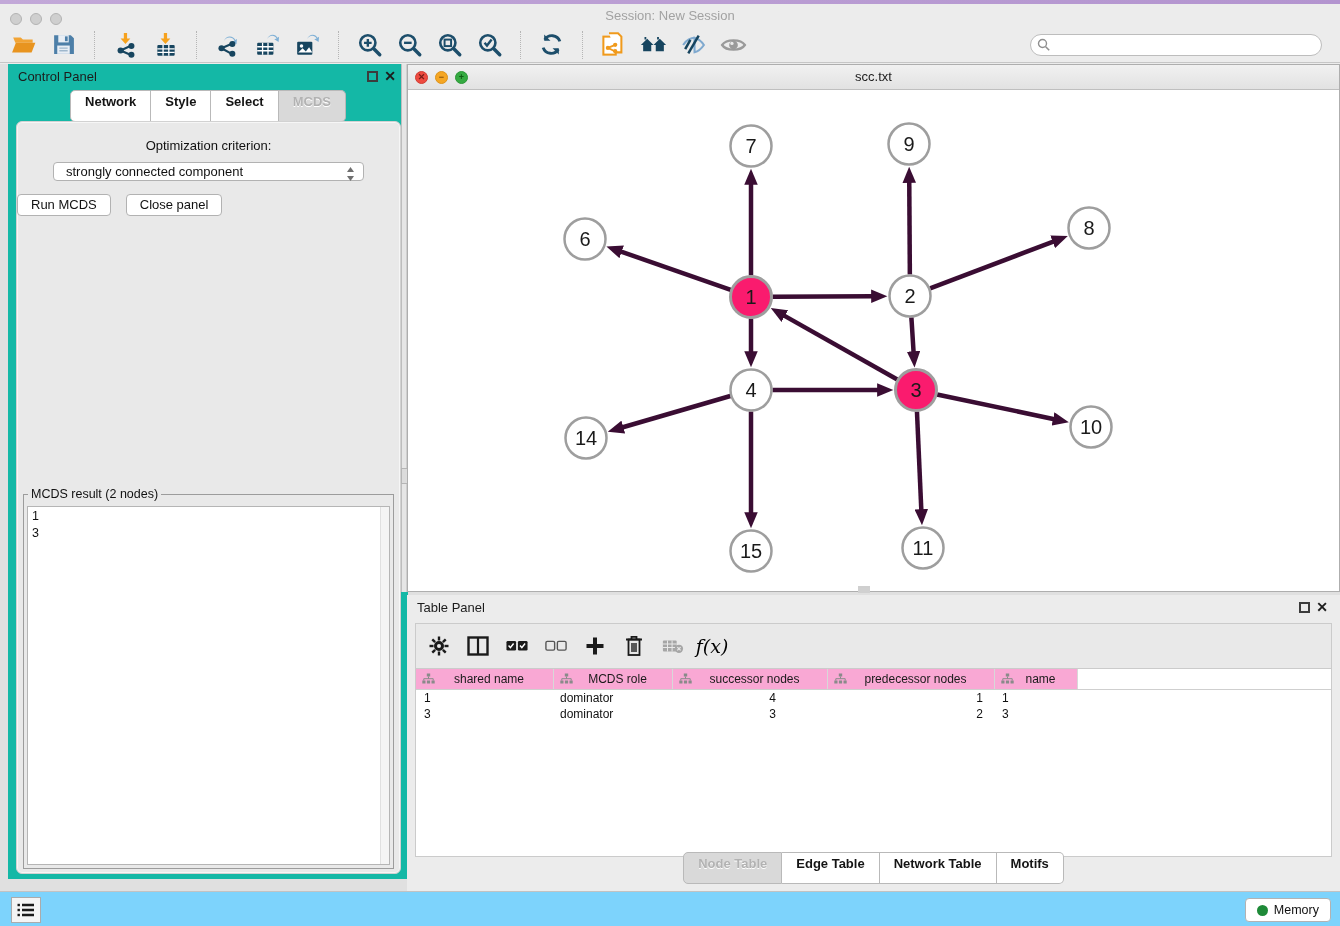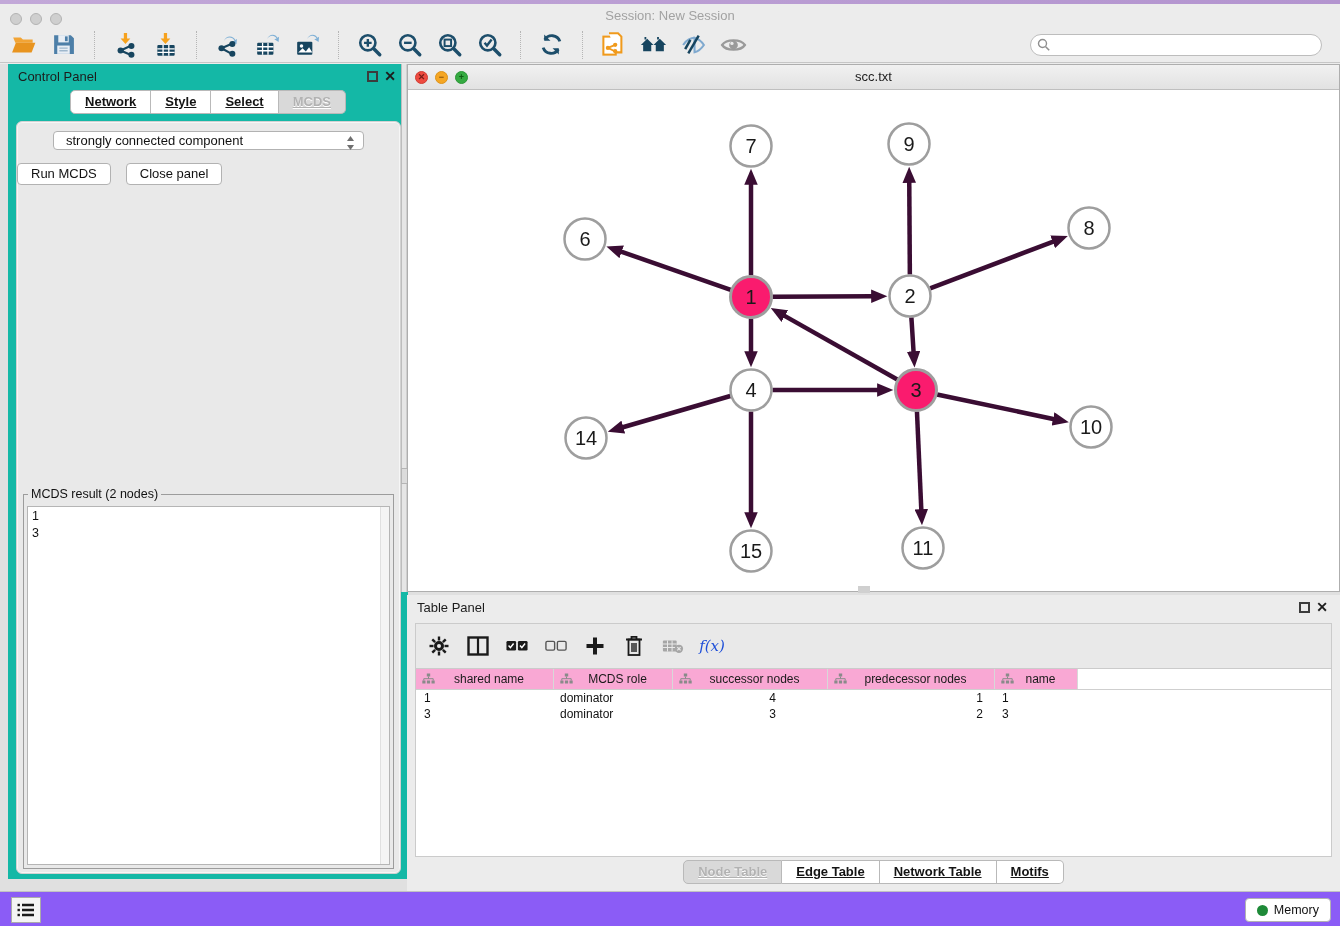--- a/index.html
+++ b/index.html
@@ -29,21 +29,21 @@
   
   .control-panel { position:absolute; left:8px; top:64px; width:400px; height:815px; background:#14b8a6; }
   .panel-header { height:26px; position:relative; }
   .panel-header .ph-title { position:absolute; left:10px; top:5px; font-size:13px; color:#1c1c1c; }
   .ph-float { position:absolute; top:7px; width:11px; height:11px; border:2px solid #3c3c3c; }
   .ph-close { position:absolute; top:4px; font-size:14px; font-weight:bold; color:#1c1c1c; line-height:16px; }
   .control-panel .ph-float { right:30px; } .control-panel .ph-close { right:12px; }
 
   .seg-row { display:flex; justify-content:center; }
   .seg-btn { border:1px solid #b9b9b9; border-left:none; background:#fff; color:#141414;
-    font-size:13px; font-weight:bold; padding:3px 14px 4px; cursor:default;text-decoration:underline; }
+    font-size:13px; font-weight:bold; padding:3px 14px 12px; cursor:default; }
   .seg-btn:first-child { border-left:1px solid #b9b9b9; border-radius:5px 0 0 5px; }
   .seg-btn:last-child { border-radius:0 5px 5px 0; }
   .seg-selected { background:#d9d9d9; color:#b2b2b2; text-shadow:0 1px 0 #fff; }
 
   .cp-content { position:absolute; left:8px; right:7px; top:57px; bottom:5px;
     background:#e9e9e9; border:1px solid #d2d2d2; border-radius:6px; box-shadow:0 0 0 1px #f6f6f6 inset; }
   .opt-label { margin-top:16px; text-align:center; font-size:13px; color:#111; }
   .dropdown { position:relative; margin:9px 36px 0; height:19px; background:#fff; border:1px solid #b2b2b2;
     border-radius:4px; font-size:13px; color:#111; display:flex; align-items:center; padding-left:12px; }
   .dd-stepper { position:absolute; right:7px; top:3px; }
@@ -81,36 +81,36 @@
 
   .h-splitter-handle { position:absolute; left:858px; top:588px; width:12px; height:5px; background:#d0d0d0; }
 
   
   .table-panel { position:absolute; left:407px; top:595px; width:933px; height:296px; background:#ececec; }
   .table-panel .ph-float { right:30px; } .table-panel .ph-close { right:12px; }
   .tp-box { position:absolute; left:8px; right:8px; top:28px; bottom:34px; background:#e9e9e9;
     border:1px solid #cbcbcb; }
   .tp-toolbar { height:44px; display:flex; align-items:center; padding-left:12px; gap:17px; }
   .tp-icon { width:22px; height:22px; display:flex; align-items:center; justify-content:center; }
-  .fx-label { font-family:"DejaVu Serif","Liberation Serif",serif; font-style:italic; font-size:15px; color:#1d4ed8; }
+  .fx-label { font-family:"DejaVu Serif","Liberation Serif",serif; font-style:italic; font-size:19px; color:#000000; }
   .tp-table { position:absolute; left:0; right:0; top:44px; bottom:0; background:#fff; border-top:1px solid #cbcbcb; overflow:hidden; }
   .thead { display:flex; height:21px; border-bottom:1px solid #cfcfcf; background:#fff; }
   .th { background:#f9a8d4; border-right:1px solid #d8d8d8; display:flex; align-items:center; padding-left:6px; }
   .th .th-label { flex:1; text-align:center; font-size:12px; color:#1a1a1a; padding-right:10px; }
   .trow { display:flex; height:16px; align-items:center; }
   .td { font-size:12px; color:#111; overflow:hidden; white-space:nowrap; }
   .c0 { width:138px; padding-left:8px; }
   .c1 { width:119px; padding-left:6px; }
   .c2 { width:155px; text-align:right; padding-right:52px; }
   .c3 { width:167px; text-align:right; padding-right:12px; }
   .c4 { width:83px;  padding-left:7px; }
   .tp-tabs { position:absolute; left:0; right:0; bottom:7px; display:flex; justify-content:center; }
 
   
-  .statusbar { position:absolute; left:0; top:891px; width:1340px; height:35px; background:#8b5cf6;
+  .statusbar { position:absolute; left:0; top:891px; width:1340px; height:35px; background:#7dd3fc;
     border-top:1px solid #c2c2c2; }
   .list-btn { position:absolute; left:11px; top:5px; width:30px; height:26px; background:#f4f4f4;
     border:1px solid #ababab; display:flex; align-items:center; justify-content:center; }
   .memory-btn { position:absolute; right:9px; top:6px; height:24px; background:#fff; border:1px solid #b2b2b2;
     border-radius:4px; display:flex; align-items:center; gap:6px; padding:0 11px; font-size:12.5px; color:#111; }
   .mem-dot { width:11px; height:11px; border-radius:50%; background:#1e8a38; }
 
   svg { display:block; }
 </style>
 </head>
@@ -288,20 +288,21 @@
     <span class="ph-float"></span>
     <span class="ph-close">✕</span>
   </div>
   <div class="seg-row" id="cp-tabs">
       <span class="seg-btn">Network</span>
       <span class="seg-btn">Style</span>
       <span class="seg-btn">Select</span>
       <span class="seg-btn seg-selected">MCDS</span>
     </div>
   <div class="cp-content">
+    <div class="opt-label">Optimization criterion:</div>
     <div class="dropdown">
       <span>strongly connected component</span>
       <span class="dd-stepper">
         <svg width="11" height="16" viewBox="0 0 11 16">
             <path d="M5.5 1L9 6H2z" fill="#6f6f6f"></path>
             <path d="M5.5 15L2 10h7z" fill="#6f6f6f"></path>
           </svg>
       </span>
     </div>
     <div class="btn-row">

